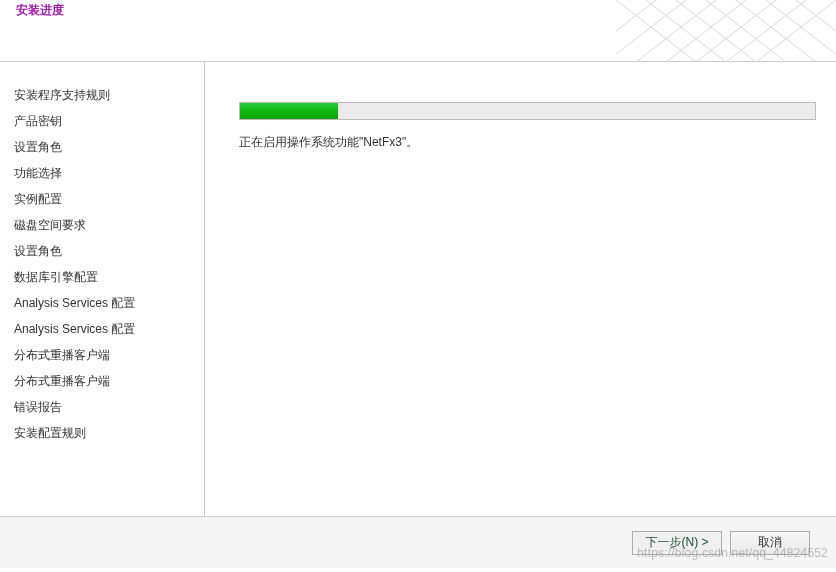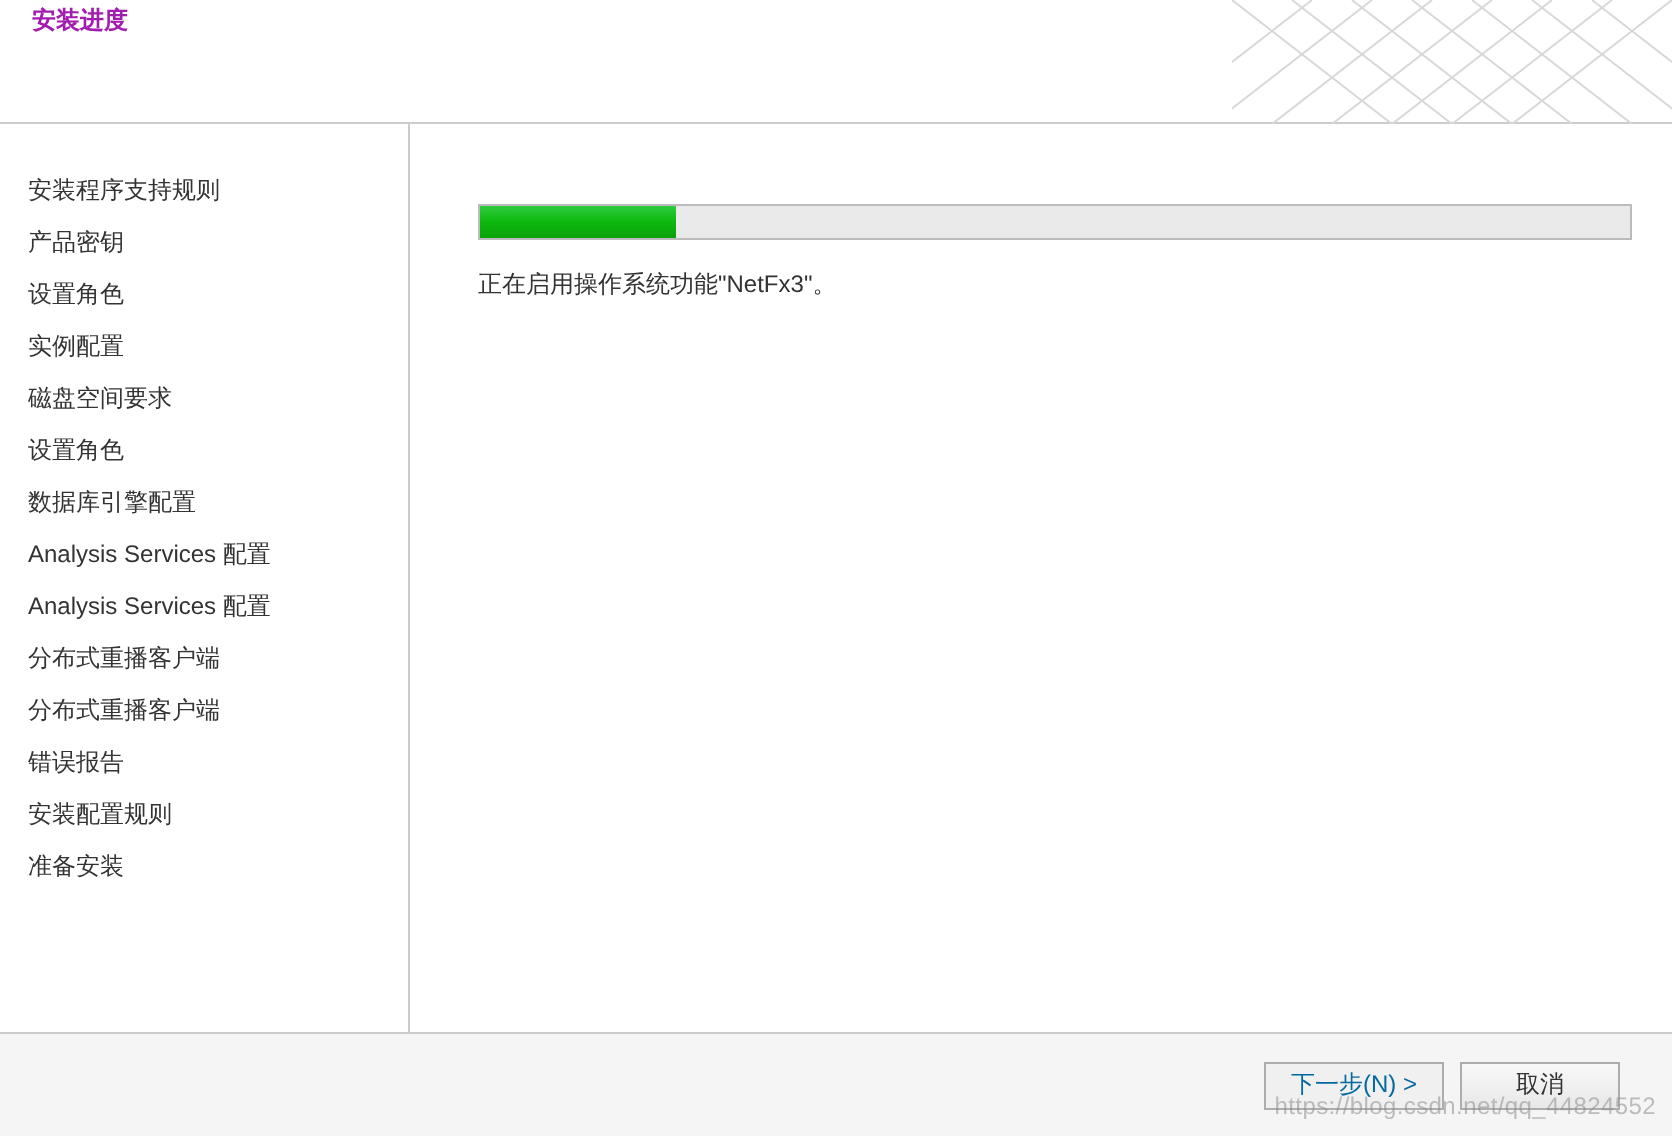--- a/index.html
+++ b/index.html
@@ -99,21 +99,21 @@
       height: 24px;
       border: 1px solid #adadad;
       background: linear-gradient(to bottom, #f8f8f8, #e8e8e8);
       font-size: 12px;
       font-family: inherit;
       color: #333333;
       cursor: pointer;
       padding: 0 10px;
     }
     .btn:disabled {
-      color: #0369a1;
+      color: #14532d;
       cursor: default;
       background: #f0f0f0;
     }
     .btn-next {
       min-width: 90px;
     }
     .watermark {
       position: absolute;
       bottom: 12px;
       right: 8px;
@@ -148,31 +148,31 @@
       </g>
     </svg>
   </div>
 </div>
 
 <div class="main-area">
   <div class="sidebar">
     <div class="sidebar-item">安装程序支持规则</div>
     <div class="sidebar-item">产品密钥</div>
     <div class="sidebar-item">设置角色</div>
+    <div class="sidebar-item">功能选择</div>
     <div class="sidebar-item">实例配置</div>
     <div class="sidebar-item">磁盘空间要求</div>
     <div class="sidebar-item">设置角色</div>
     <div class="sidebar-item">数据库引擎配置</div>
     <div class="sidebar-item">Analysis Services 配置</div>
     <div class="sidebar-item">Analysis Services 配置</div>
     <div class="sidebar-item">分布式重播客户端</div>
     <div class="sidebar-item">分布式重播客户端</div>
     <div class="sidebar-item">错误报告</div>
     <div class="sidebar-item">安装配置规则</div>
-    <div class="sidebar-item">准备安装</div>
   </div>
 
   <div class="content">
     <div class="progress-container">
       <div class="progress-bar">
         <div class="progress-fill" style="width:17%"></div>
       </div>
     </div>
     <div class="status-text">正在启用操作系统功能"NetFx3"。</div>
   </div>

